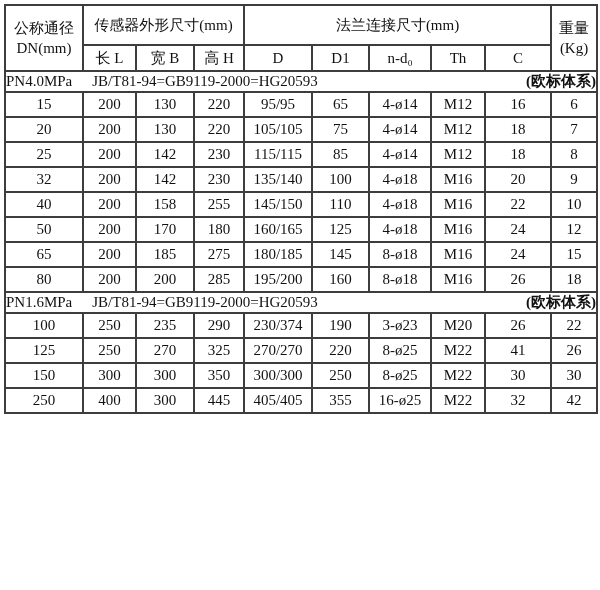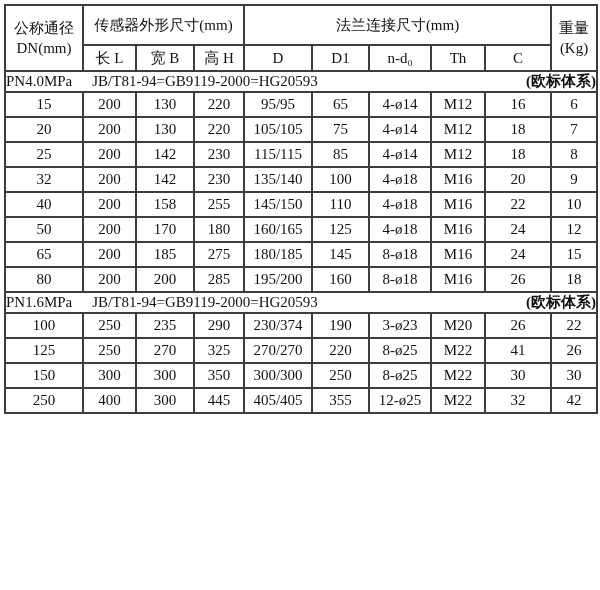--- a/index.html
+++ b/index.html
@@ -238,19 +238,19 @@
         <td>30</td>
         <td>30</td>
       </tr>
       <tr class="data-row">
         <td>250</td>
         <td>400</td>
         <td>300</td>
         <td>445</td>
         <td>405/405</td>
         <td>355</td>
-        <td>12-ø25</td>
+        <td>16-ø25</td>
         <td>M22</td>
         <td>32</td>
         <td>42</td>
       </tr>
     </tbody>
 </table>
 
 </body></html>

